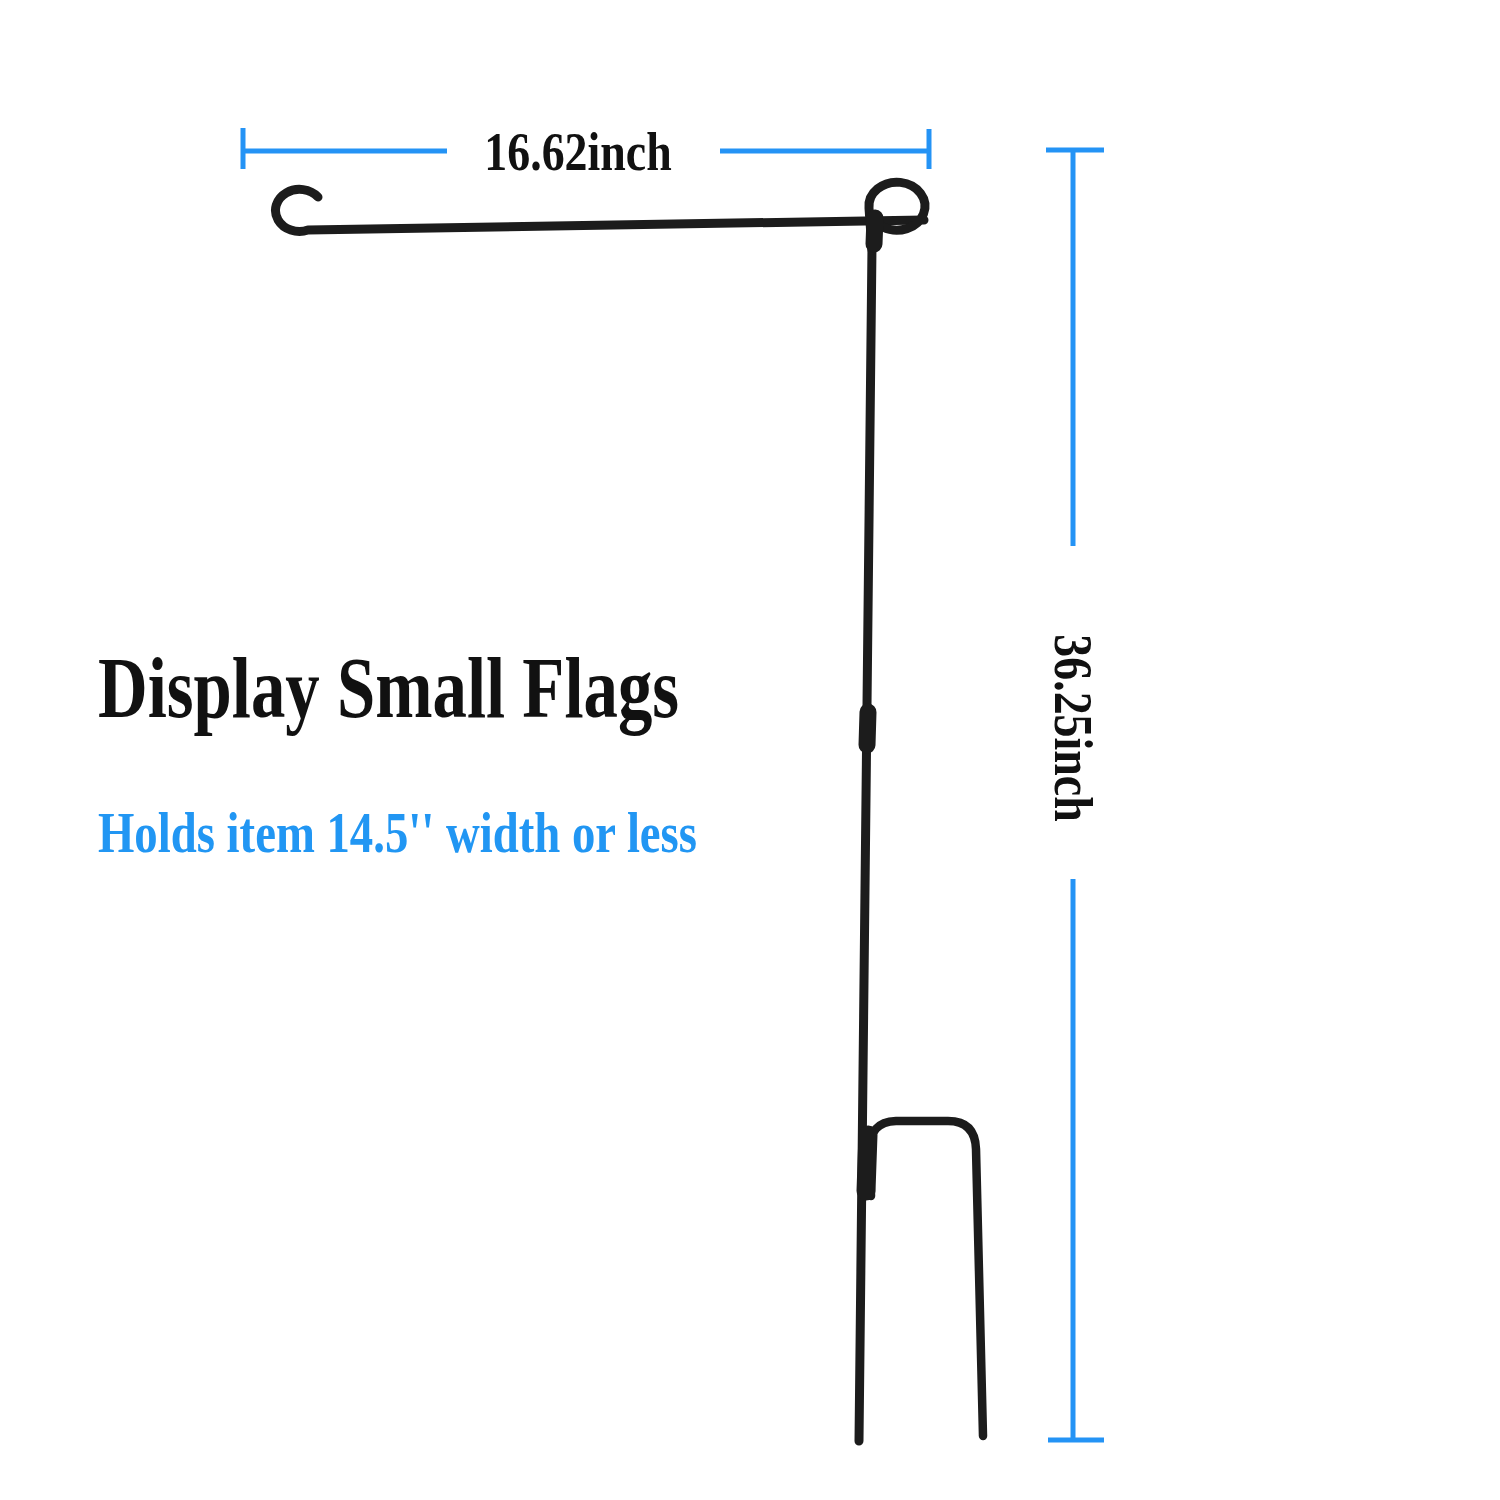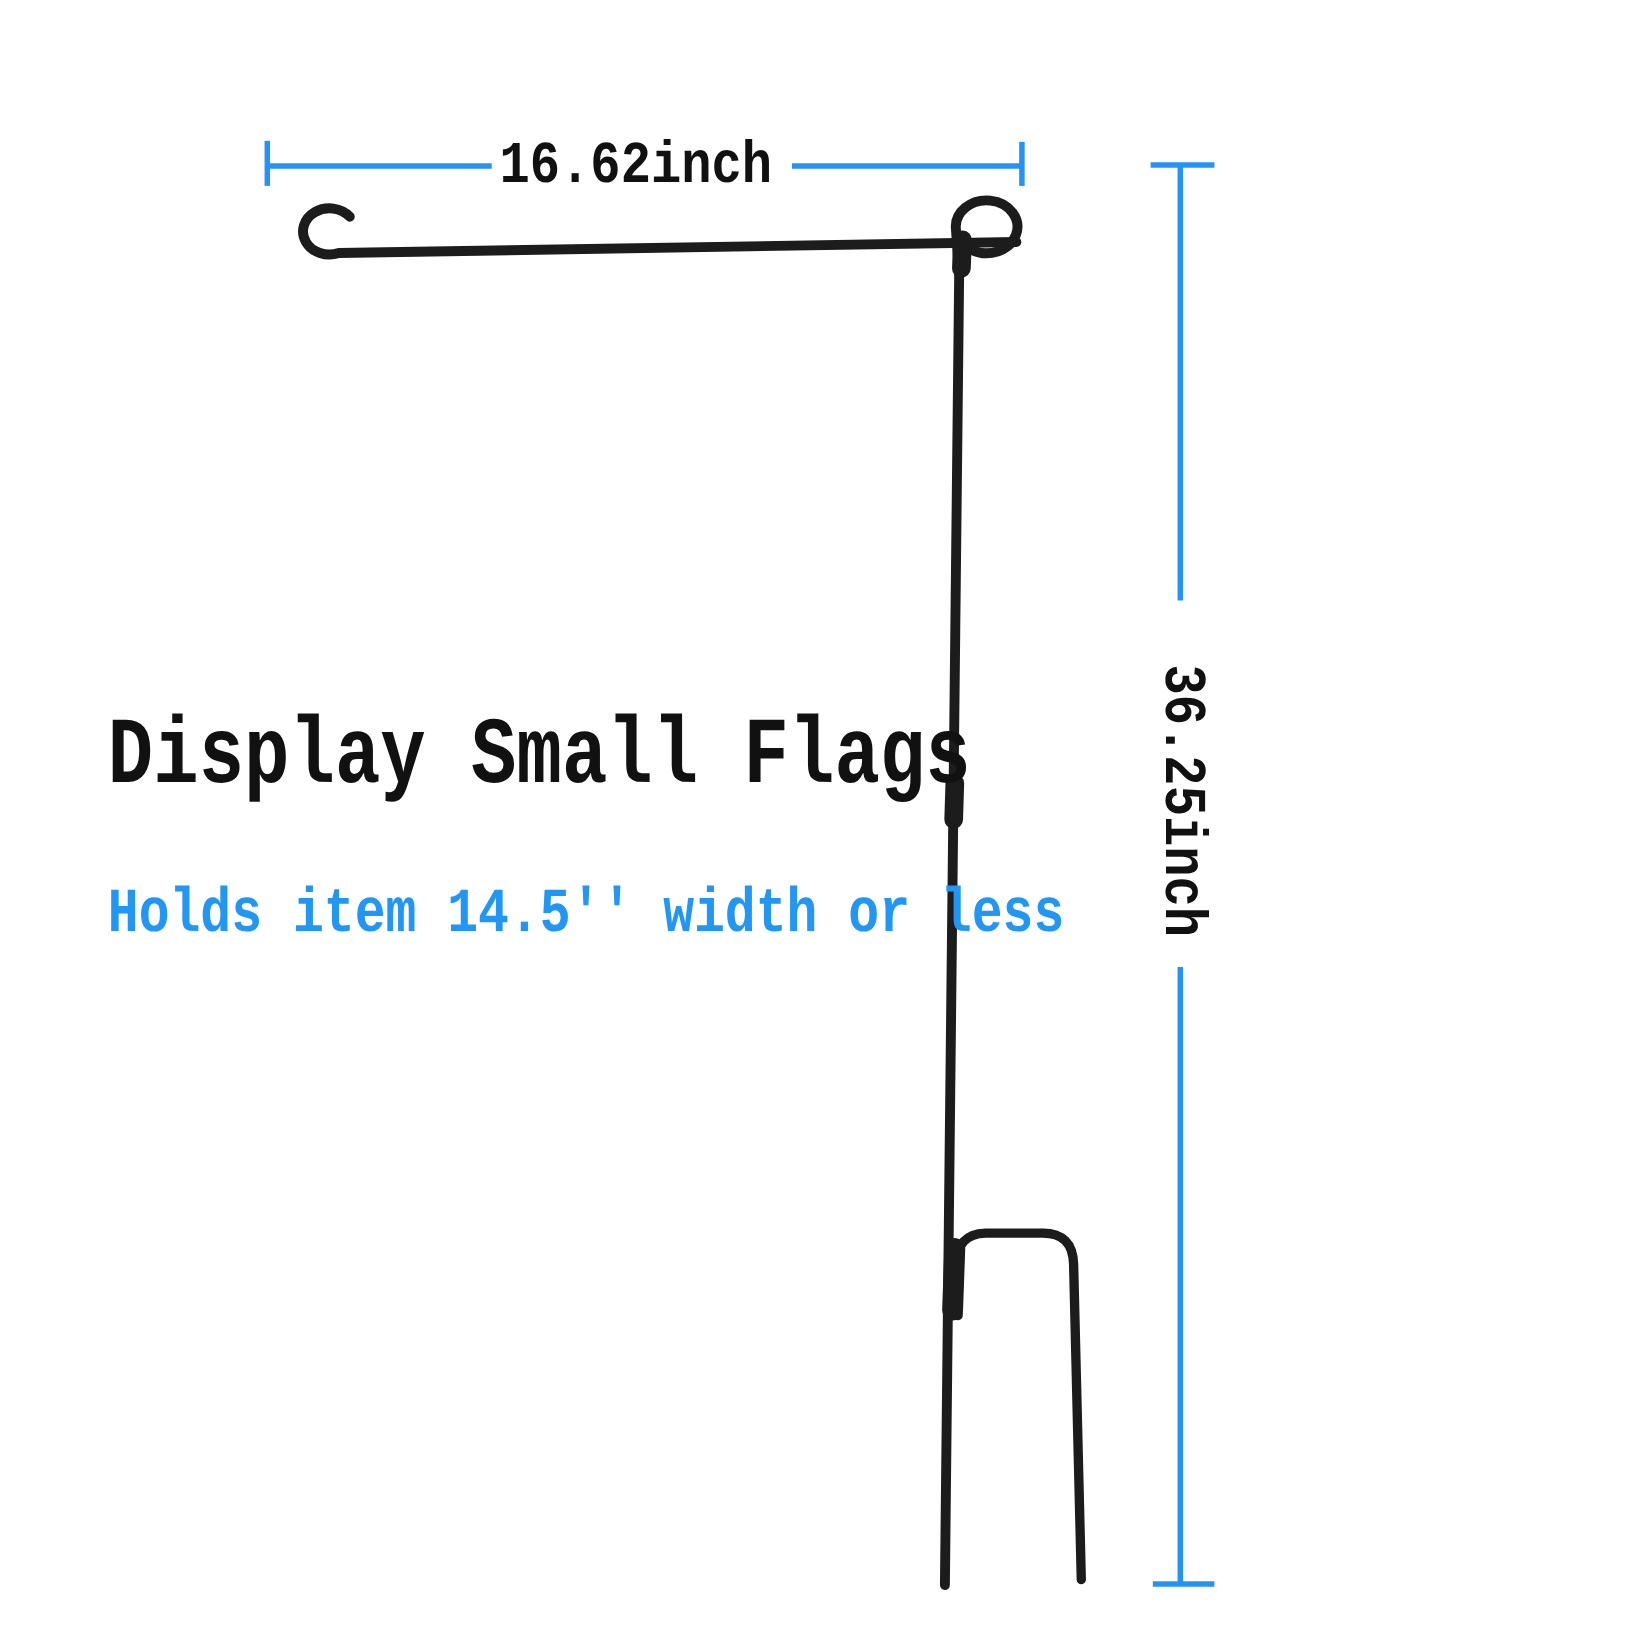--- a/index.html
+++ b/index.html
@@ -2,21 +2,21 @@
 <html><head>
 <meta charset="utf-8">
 <style>
   html, body { margin: 0; padding: 0; background: #ffffff; }
   .canvas {
     position: relative;
     width: 1500px;
     height: 1500px;
     background: #ffffff;
     overflow: hidden;
-    font-family: Liberation Mono, monospace;
+    font-family: Liberation Serif, serif;
   }
   .scene {
     position: absolute;
     left: 0; top: 0;
     width: 1500px; height: 1500px;
   }
   .txt {
     position: absolute;
     white-space: nowrap;
     line-height: 1;

